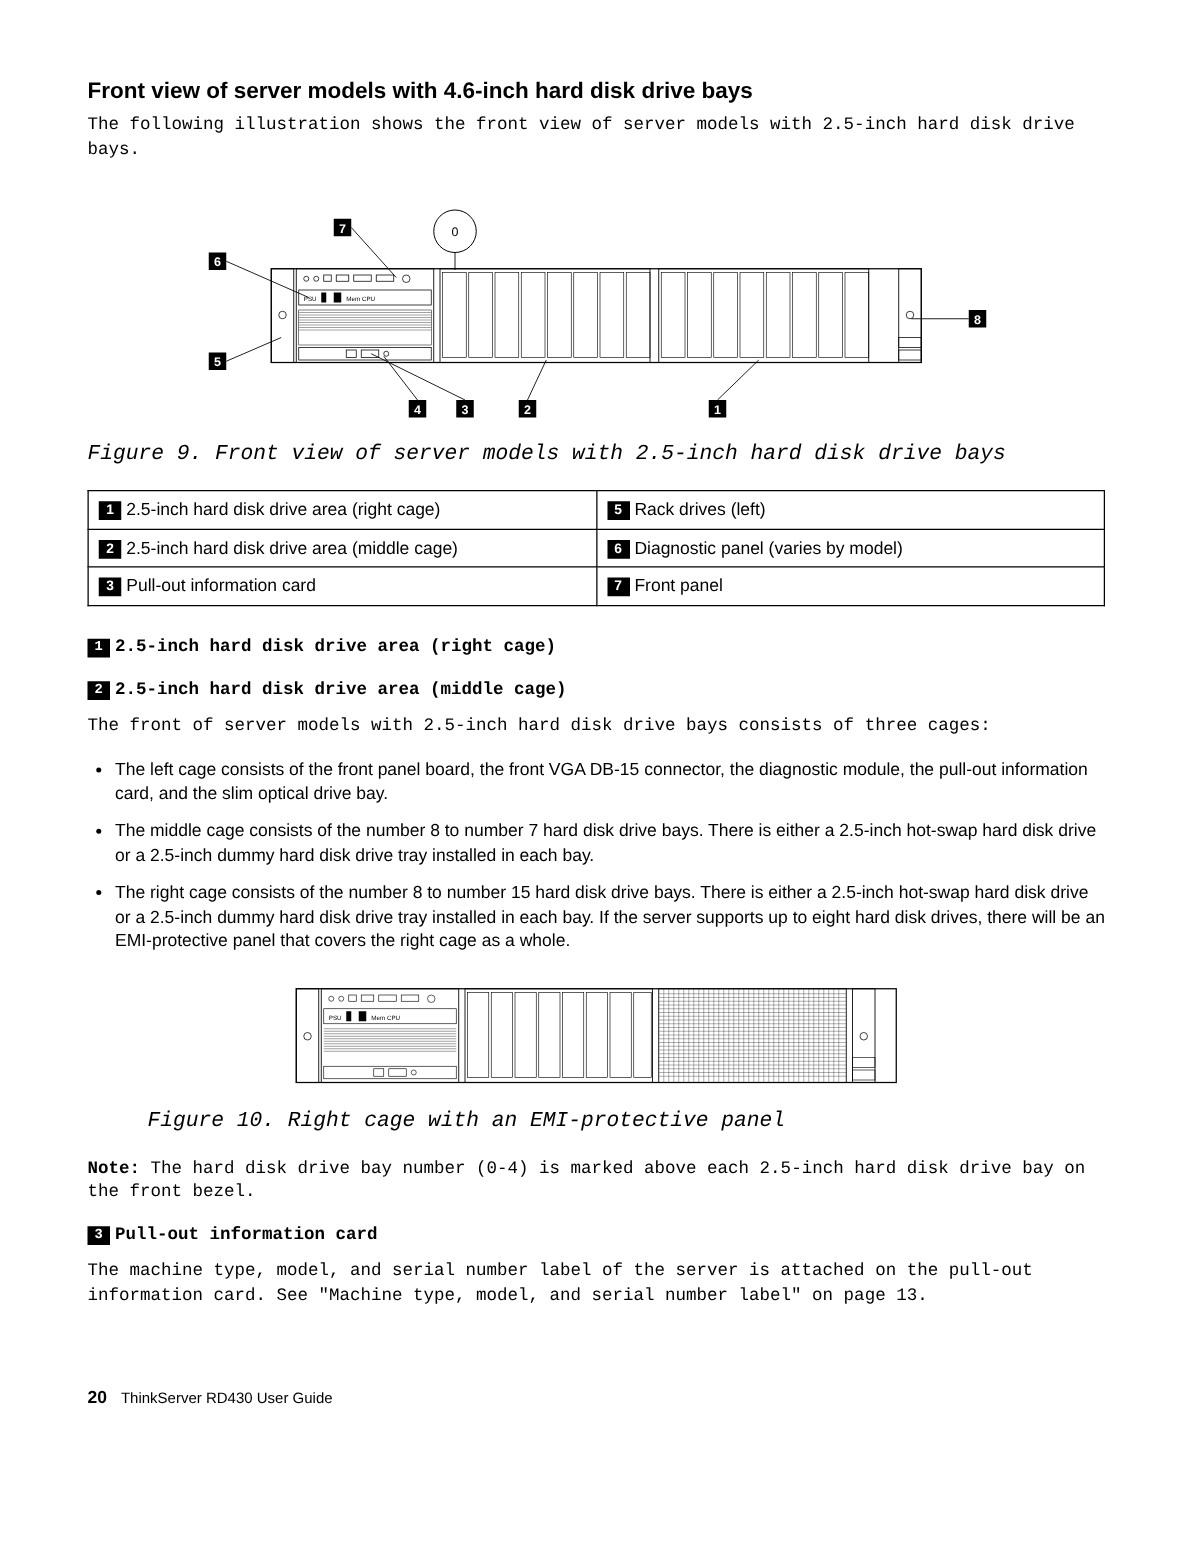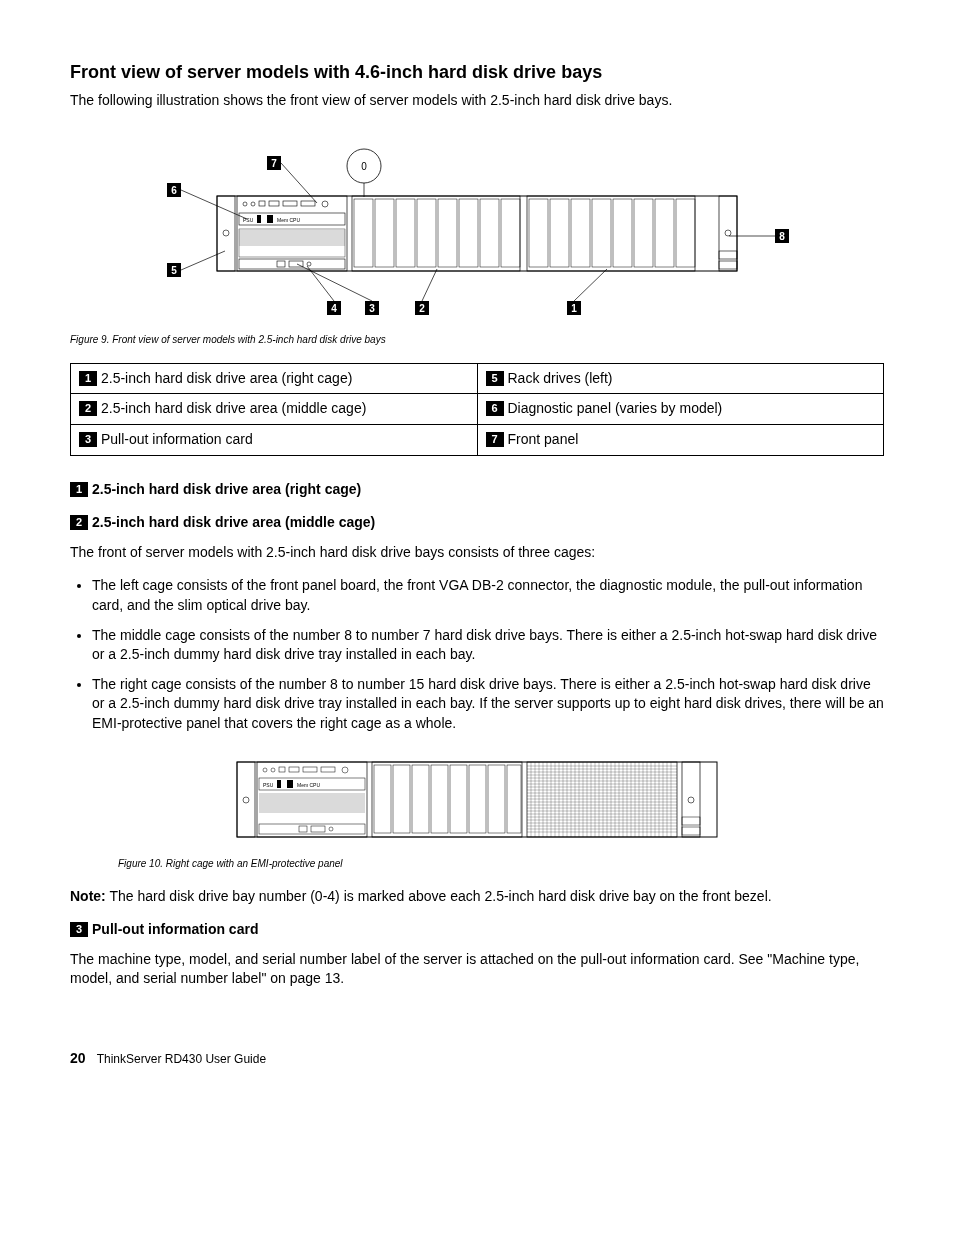--- a/index.html
+++ b/index.html
@@ -10,30 +10,30 @@
     padding: 60px 70px 40px 70px;
     width: 954px;
     box-sizing: border-box;
     line-height: 1.4;
   }
   h2 {
     font-size: 18px;
     font-weight: bold;
     margin: 0 0 6px 0;
   }
-  p { margin: 0 0 14px 0; }
+  p { margin: 0 0 14px 0; font-family: Liberation Mono, monospace; }
   .figure-placeholder {
     margin: 30px auto 12px auto;
     display: block;
   }
   .fig9 { width: 640px; height: 180px; }
   .fig10 { width: 500px; height: 95px; margin-top: 18px; margin-bottom: 10px; }
   .figure-caption {
     font-style: italic;
-    font-size: 10px;
+    font-size: 17px;
     margin: 10px 0 16px 0;
   }
   .figure-placeholder svg { display:block; margin:0 auto; }
   table.callouts {
     border-collapse: collapse;
     width: 100%;
     margin-bottom: 24px;
   }
   table.callouts td {
     border: 1px solid #000;
@@ -222,21 +222,21 @@
 <p class="section-head">
   <span class="num-badge">1</span><span>2.5-inch hard disk drive area (right cage)</span>
 </p>
 <p class="section-head">
   <span class="num-badge">2</span><span>2.5-inch hard disk drive area (middle cage)</span>
 </p>
 
 <p>The front of server models with 2.5-inch hard disk drive bays consists of three cages:</p>
 
 <ul class="bullets">
-  <li>The left cage consists of the front panel board, the front VGA DB-2 connector, the diagnostic module, the pull-out information card, and the slim optical drive bay.</li>
+  <li>The left cage consists of the front panel board, the front VGA DB-15 connector, the diagnostic module, the pull-out information card, and the slim optical drive bay.</li>
   <li>The middle cage consists of the number 8 to number 7 hard disk drive bays. There is either a 2.5-inch hot-swap hard disk drive or a 2.5-inch dummy hard disk drive tray installed in each bay.</li>
   <li>The right cage consists of the number 8 to number 15 hard disk drive bays. There is either a 2.5-inch hot-swap hard disk drive or a 2.5-inch dummy hard disk drive tray installed in each bay. If the server supports up to eight hard disk drives, there will be an EMI-protective panel that covers the right cage as a whole.</li>
 </ul>
 
 <div class="figure-placeholder fig10">
 <svg width="500" height="95" viewBox="0 0 500 95">
   <rect x="10" y="10" width="480" height="75" fill="none" stroke="#000" stroke-width="1"></rect>
 
   <rect x="10" y="10" width="18" height="75" fill="none" stroke="#000" stroke-width="0.7"></rect>
   <circle cx="19" cy="48" r="3" fill="none" stroke="#000" stroke-width="0.6"></circle>

